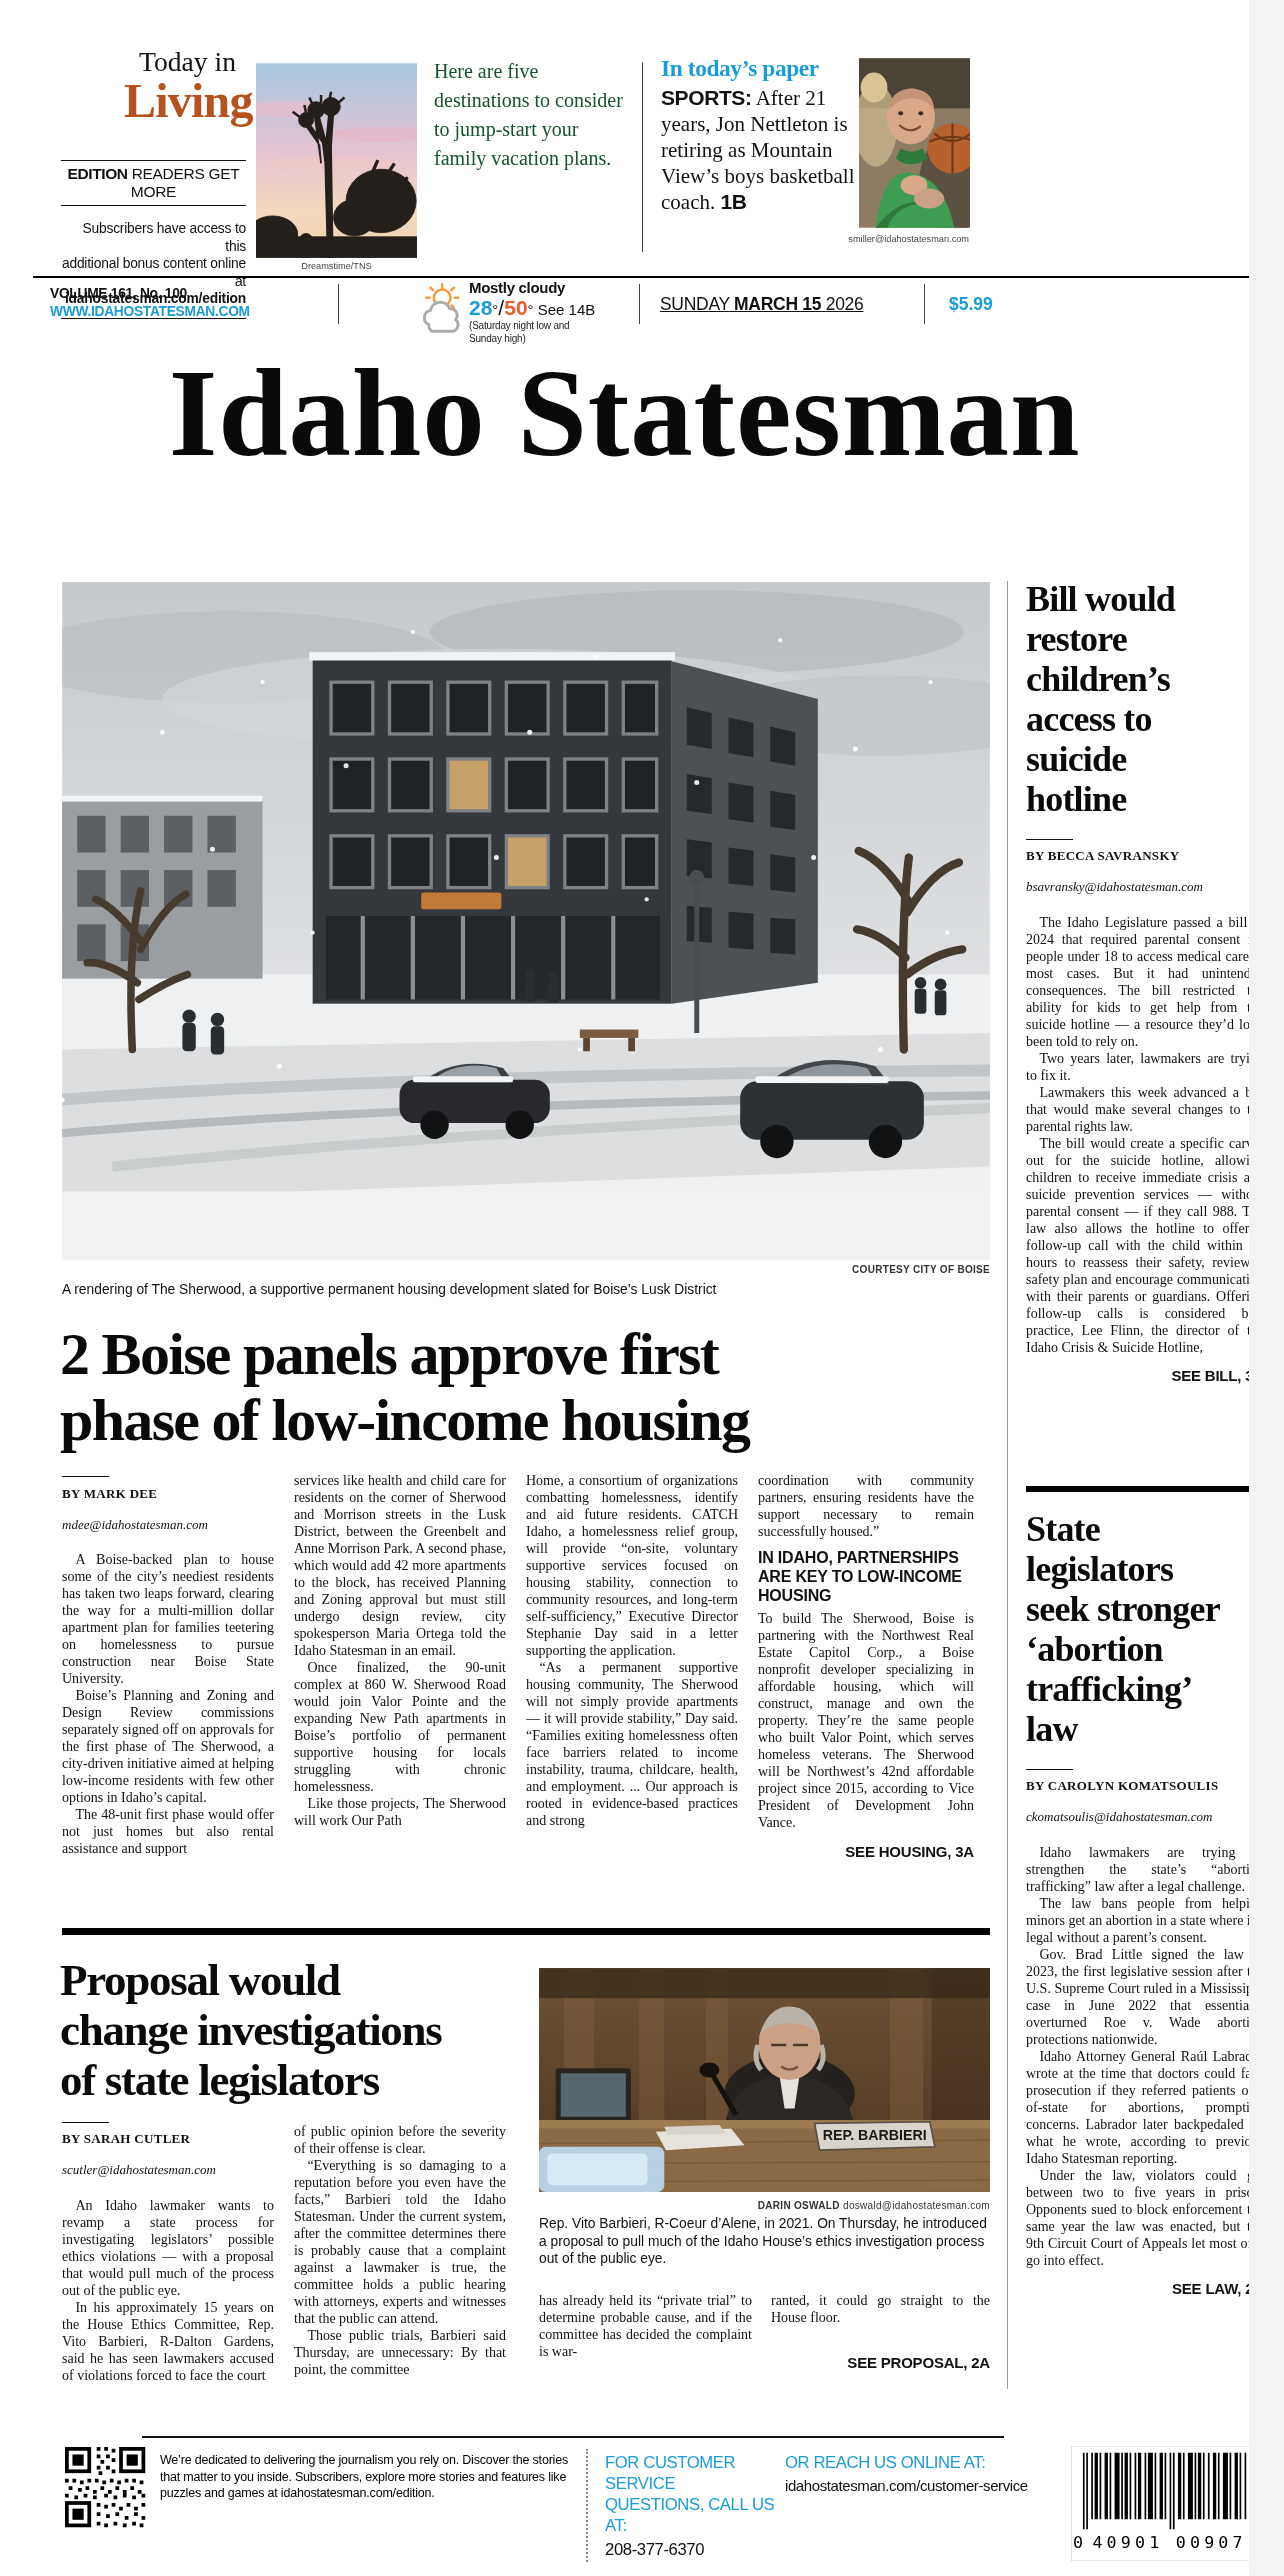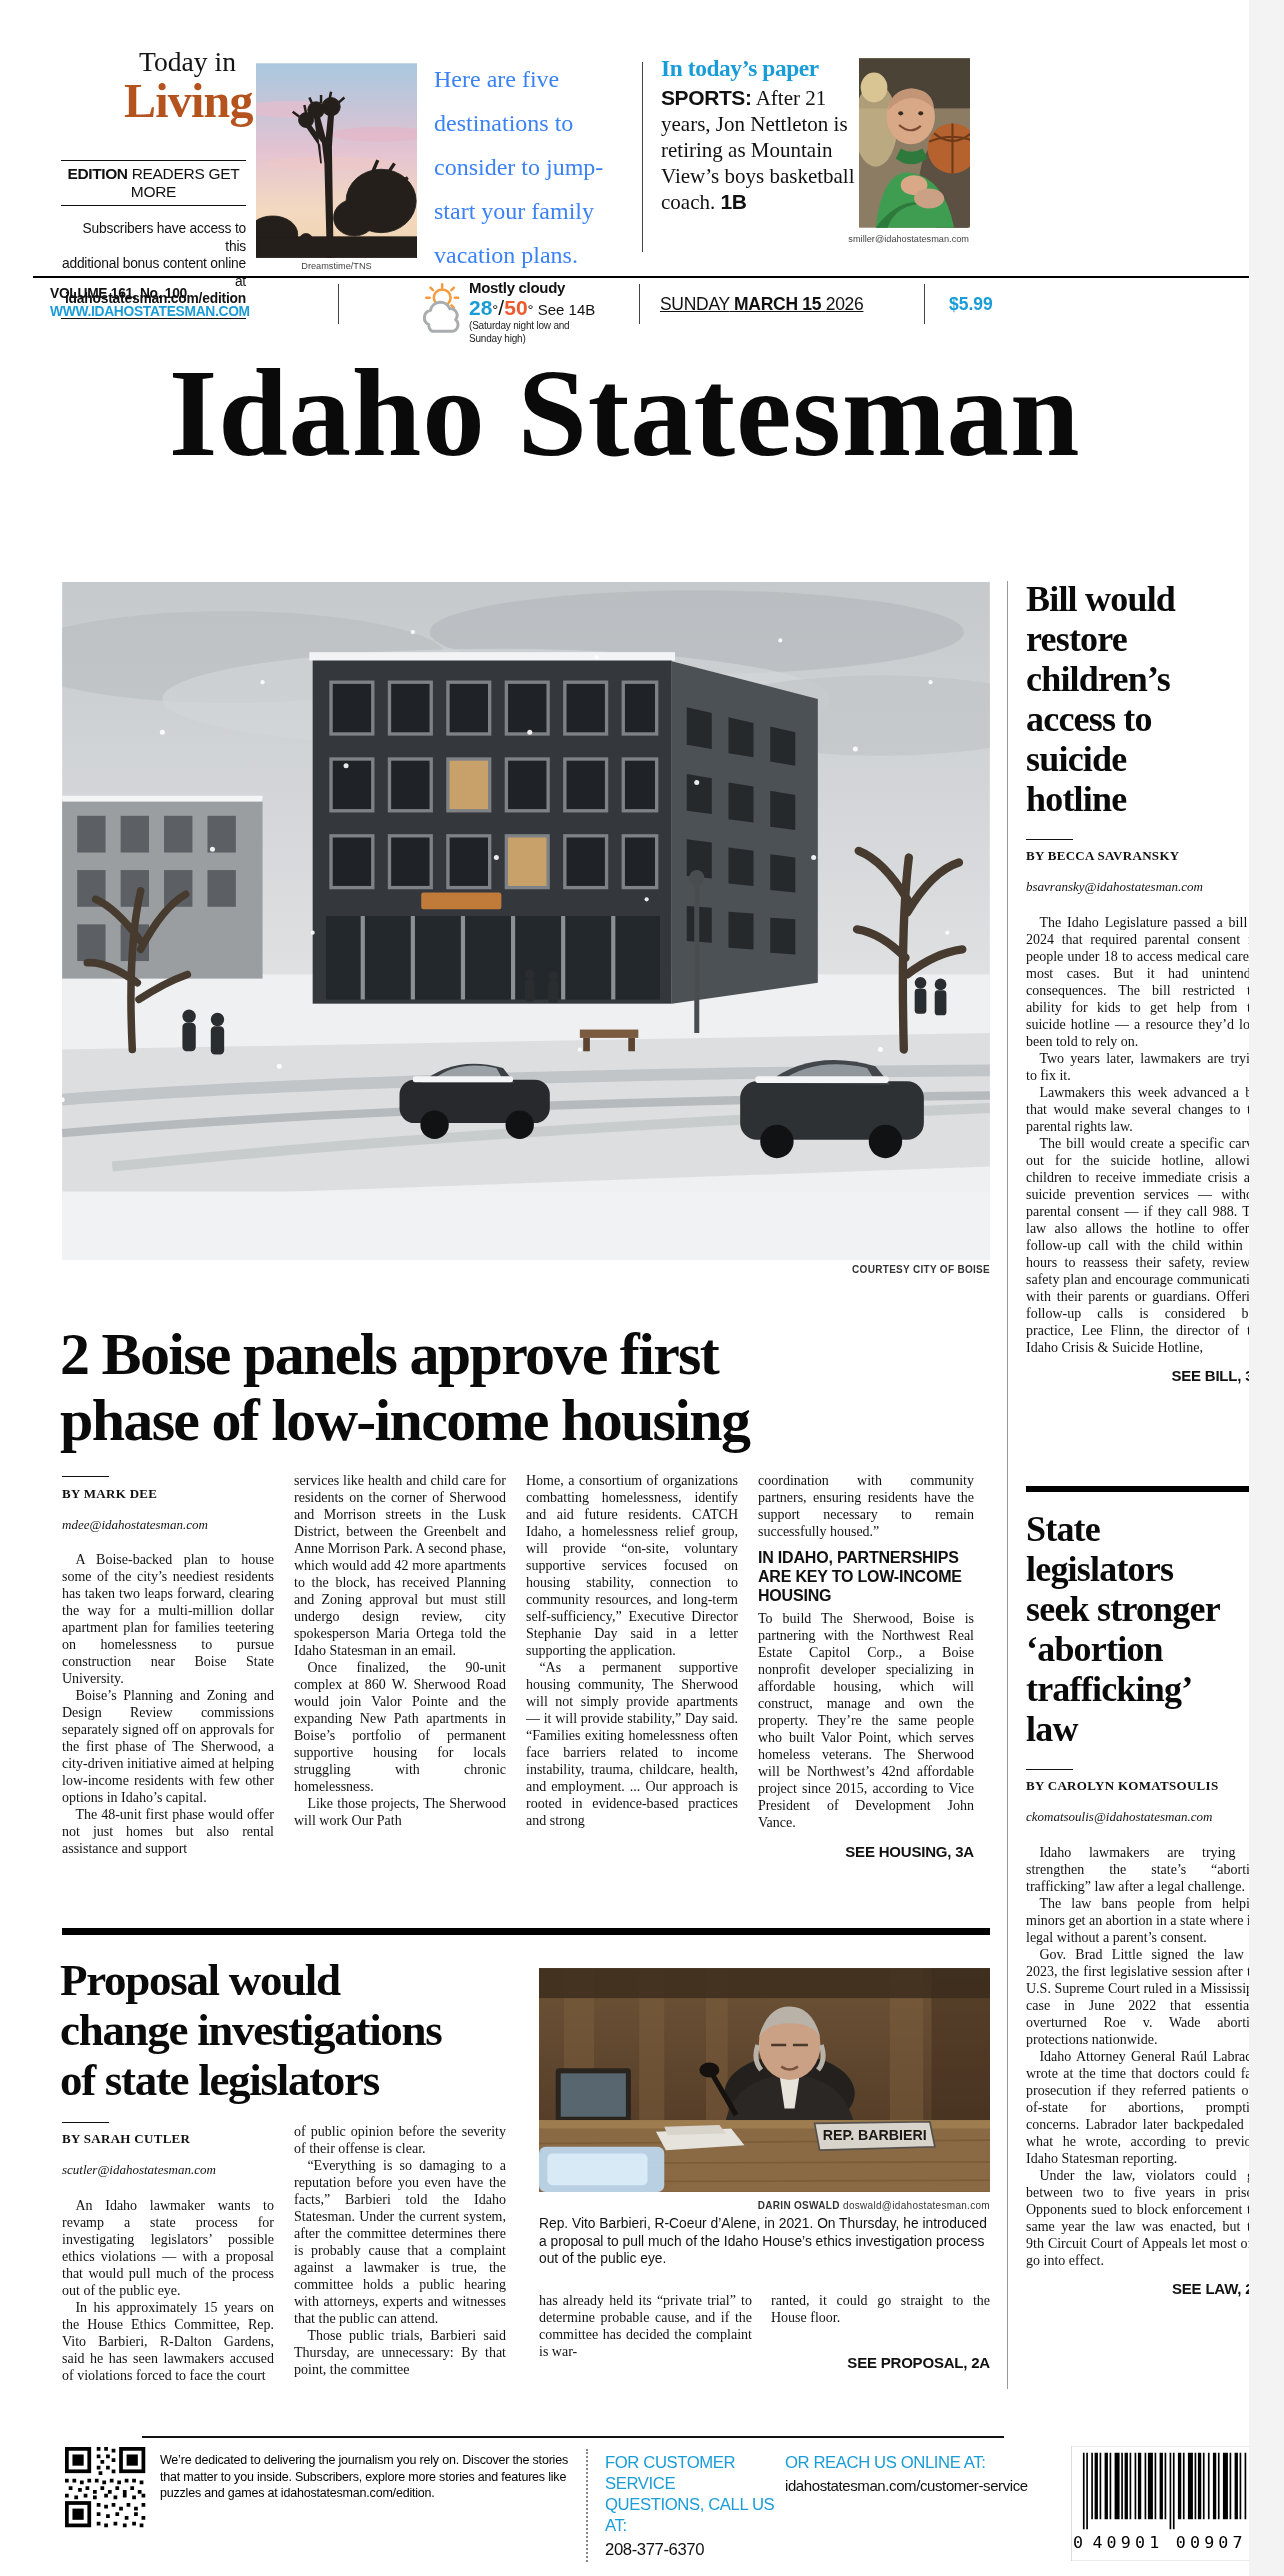--- a/index.html
+++ b/index.html
@@ -10,21 +10,21 @@
   .blue{color:#1a9cd8;}
   .vrule{width:0;border-left:1.3px solid #444;}
   .hairline{background:#000;height:1.7px;}
   
   .kicker-serif{font-size:27.6px;line-height:30px;color:#121212;}
   .living{font-size:48px;line-height:48px;font-weight:bold;color:#b5531f;letter-spacing:-0.8px;}
   .edition-line{font-family:"Liberation Sans",sans-serif;font-size:15.5px;letter-spacing:-0.3px;text-align:center;padding:4.2px 0;}
   .edition-line b{letter-spacing:-0.4px;}
   .subnote{font-family:"Liberation Sans",sans-serif;font-size:13.8px;line-height:17.5px;text-align:right;letter-spacing:-0.2px;margin-top:14px;}
   .subnote .bold{font-weight:bold;}
-  .promo-blurb{font-size:24px;line-height:44px;color:#3b82f6;}
+  .promo-blurb{font-size:20px;line-height:29px;color:#14532d;}
   .sports-kicker{font-size:23.4px;font-weight:bold;color:#1a9cd8;letter-spacing:-0.4px;}
   .sports-text{font-size:21px;line-height:26px;margin-top:3.3px;}
   .sports-label{font-family:"Liberation Sans",sans-serif;font-weight:bold;letter-spacing:-0.4px;}
   .pcredit{font-family:"Liberation Sans",sans-serif;font-size:9.2px;color:#444;}
   
   .vol{font-family:"Liberation Sans",sans-serif;font-weight:bold;font-size:13.8px;line-height:17.5px;letter-spacing:-0.3px;}
   .wx-cond{font-family:"Liberation Sans",sans-serif;font-weight:bold;font-size:15px;letter-spacing:-0.3px;}
   .wx-temps{font-family:"Liberation Sans",sans-serif;font-size:15px;}
   .wx-temps .t{font-size:21px;font-weight:bold;}
   .wx-note{font-family:"Liberation Sans",sans-serif;font-size:10px;line-height:12.5px;color:#222;letter-spacing:-0.2px;}
@@ -324,20 +324,21 @@
         <circle cx="900" cy="330" r="3"></circle>
         <circle cx="1060" cy="420" r="2.5"></circle>
       <circle cx="80, " cy="620" r="3"></circle>
         <circle cx="260" cy="580" r="3"></circle>
         <circle cx="620" cy="560" r="2.5"></circle>
         <circle cx="980" cy="560" r="3"></circle>
     </g>
   </svg>
 
   <div class="abs credit" style="left:62px;top:1264px;width:928px;text-align:right;">COURTESY CITY OF BOISE</div>
+  <div class="abs caption" style="left:62px;top:1281px;width:928px;">A rendering of The Sherwood, a supportive permanent housing development slated for Boise’s Lusk District</div>
 
   <div class="abs hl-main" style="left:60px;top:1321px;width:936px;">
       <div>2 Boise panels approve first</div>
       <div>phase of low-income housing</div>
     </div>
 
   <div class="abs" style="left:62px;top:1472px;width:212px;height:461px;overflow:hidden;">
     <div class="byline-rule" style="margin-top:4.2px;"></div>
     <div class="byline">BY MARK DEE</div>
     <div class="bemail">mdee@idahostatesman.com</div>

